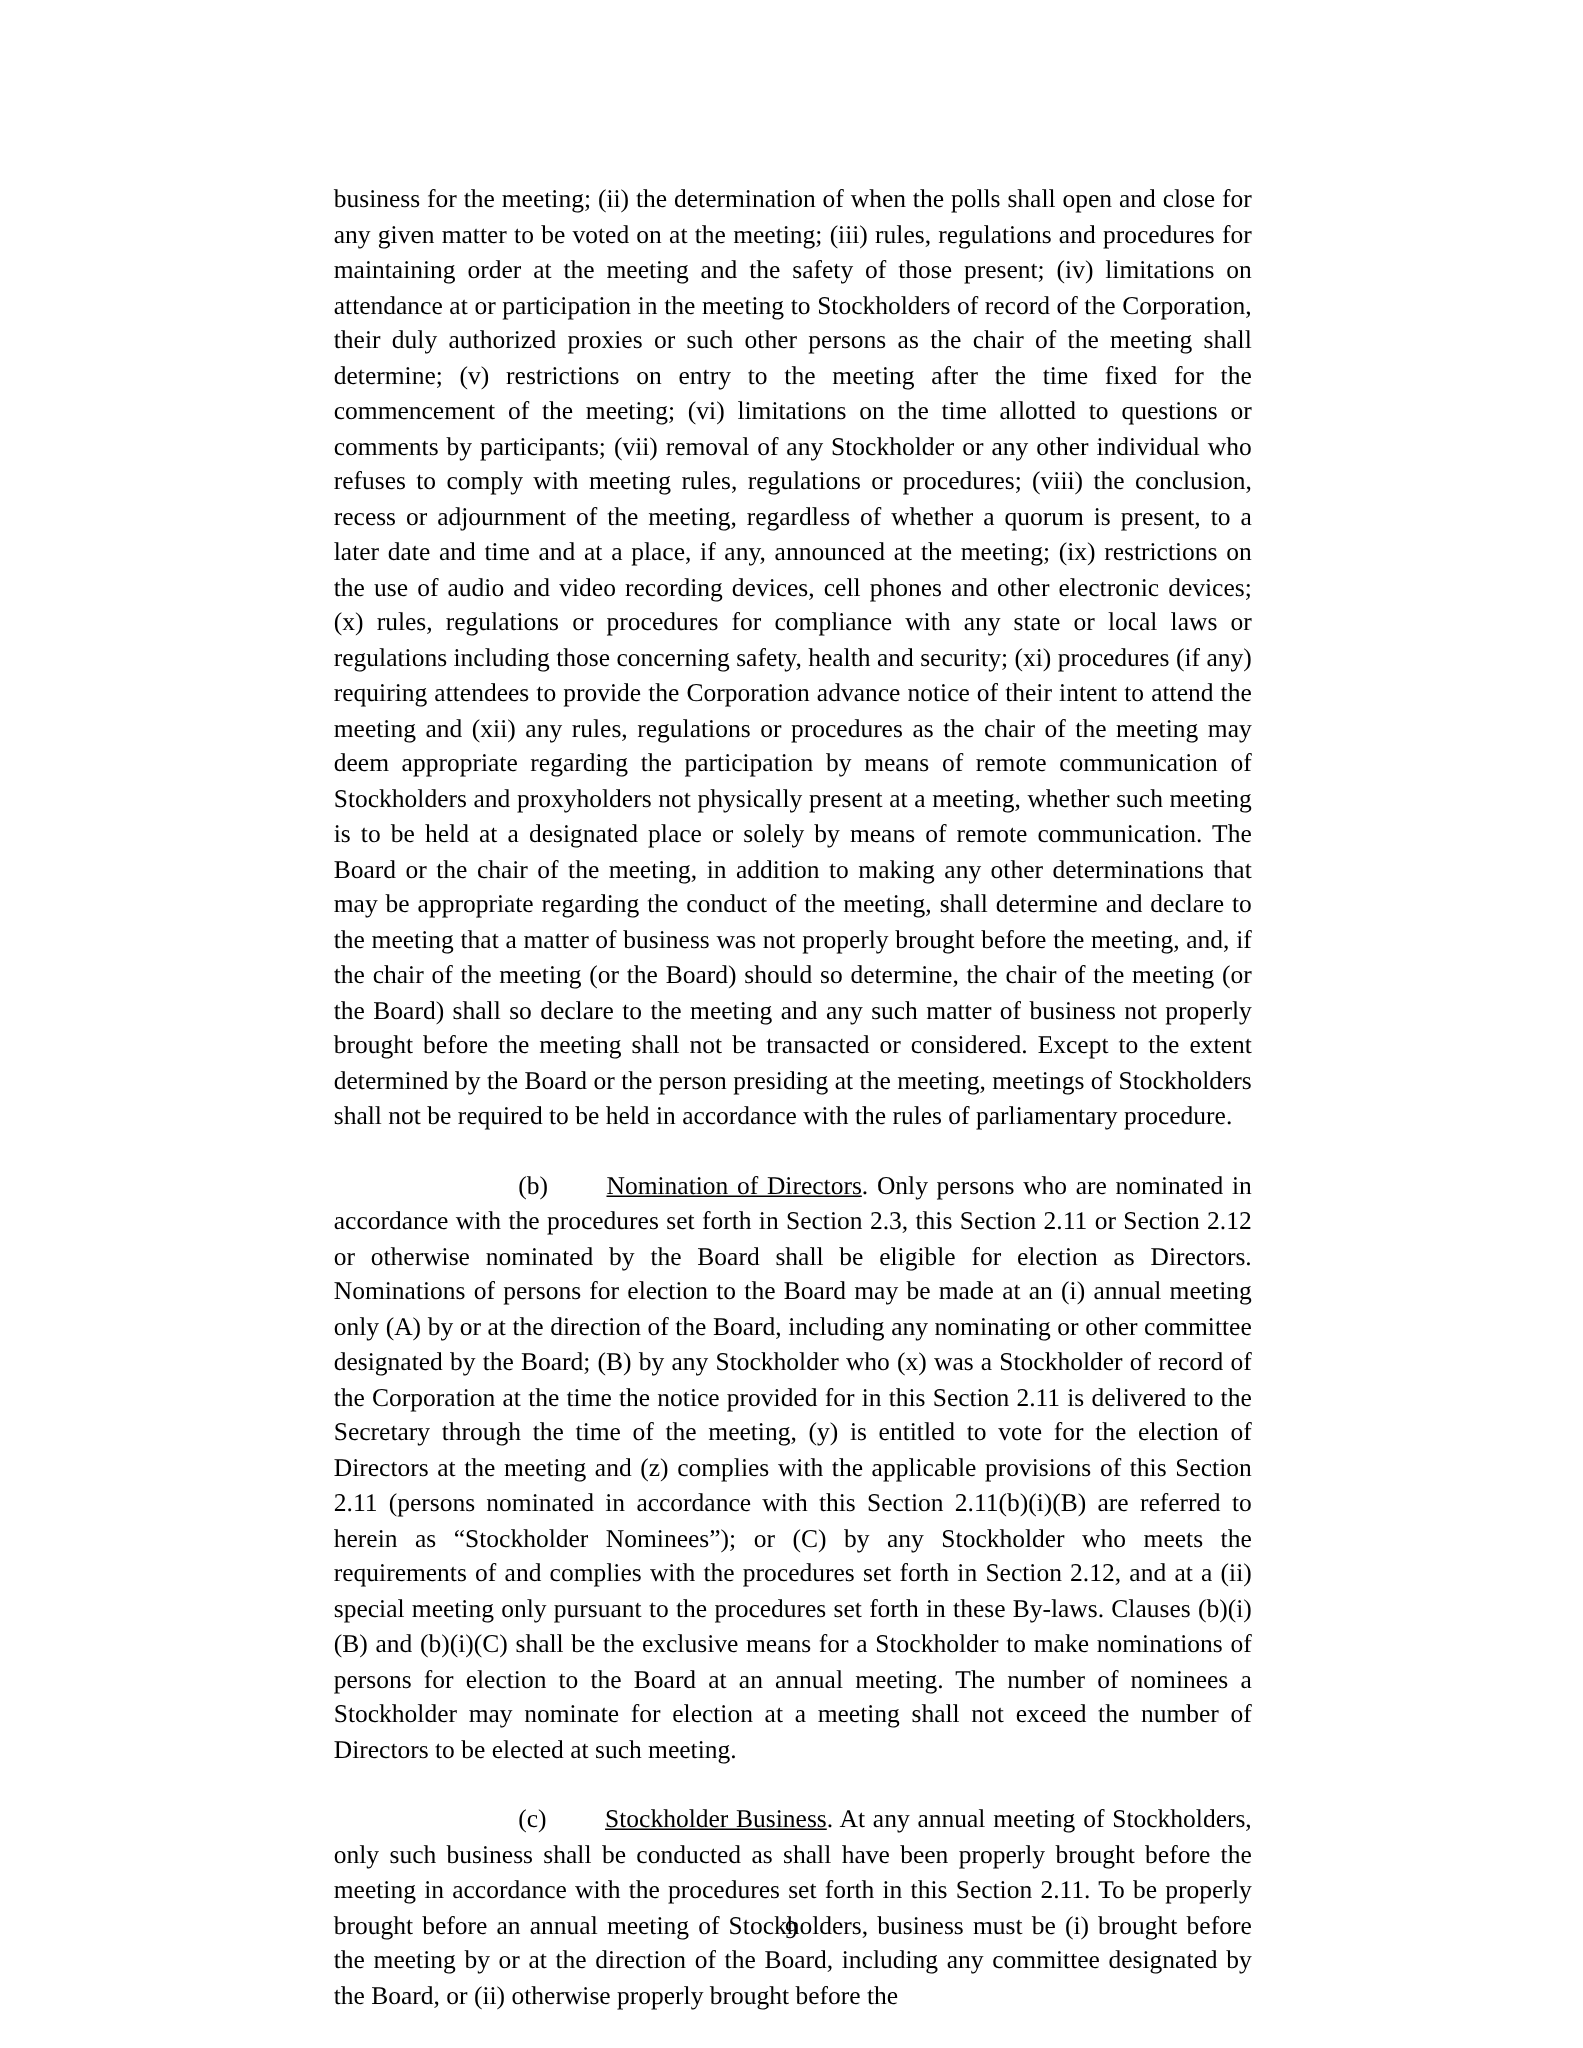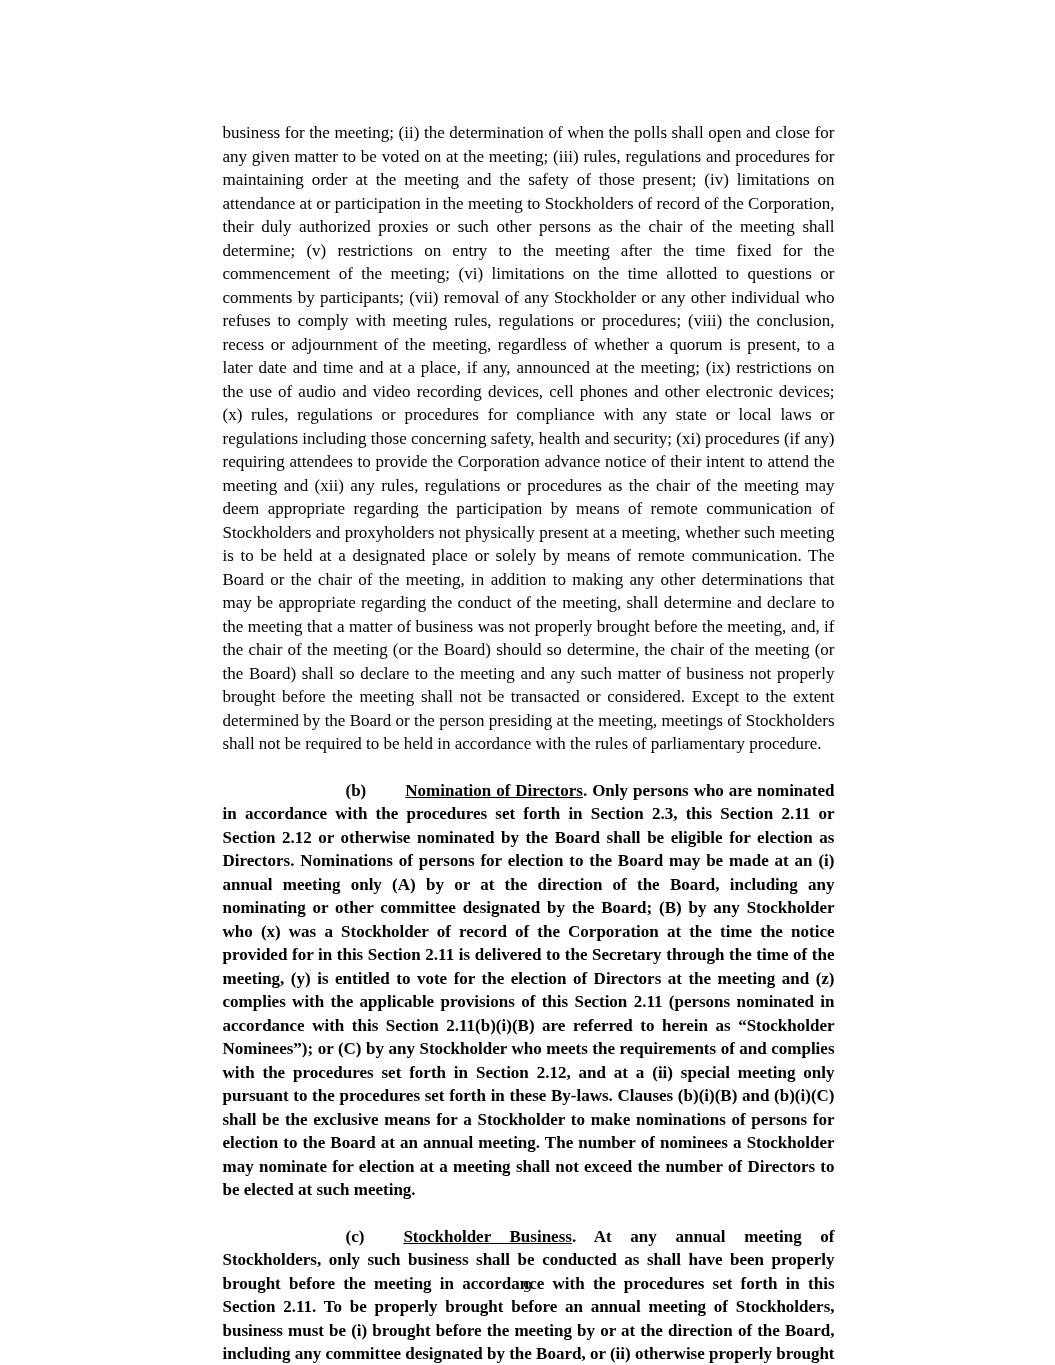--- a/index.html
+++ b/index.html
@@ -21,21 +21,20 @@
     top: 121px;
     left: 124px;
     right: 122px;
   }
   p.para {
     text-align: justify;
     margin-bottom: 23px;
   }
   p.para.lettered {
     text-indent: 123px;
-    font-weight: bold;
   }
   .tabgap {
     display: inline-block;
     width: 39px;
   }
   .underlined {
     text-decoration: underline;
   }
   .page-number {
     position: absolute;

